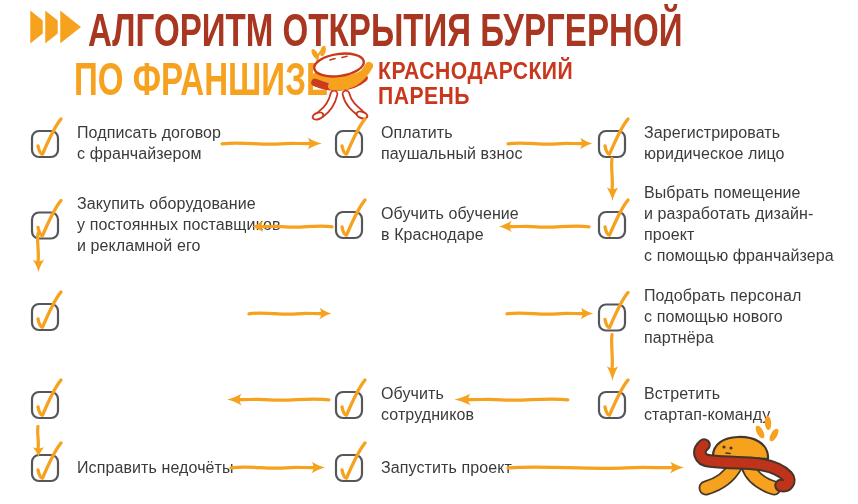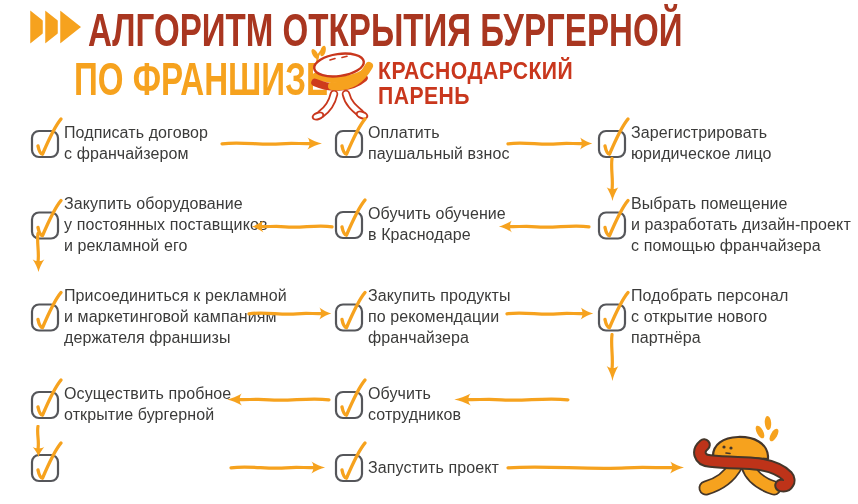--- a/index.html
+++ b/index.html
@@ -14,21 +14,21 @@
   .title{position:absolute;font-weight:bold;white-space:nowrap;
          transform:scaleX(.72);transform-origin:left top;letter-spacing:0;line-height:1;}
   .title-l1{left:88px;top:7px;font-size:46px;color:var(--title-red);}
   .title-l2{left:74px;top:56px;font-size:46px;color:var(--orange);}
   .chevrons{position:absolute;left:29px;top:8px;}
   .brand-text{position:absolute;left:378px;top:59px;font-weight:bold;font-size:23px;
               line-height:25px;color:var(--brand-red);transform:scaleX(.92);
               transform-origin:left top;letter-spacing:.5px;white-space:pre-line;}
   .logo-mascot{position:absolute;left:302px;top:44px;}
   
-  .step{position:absolute;display:flex;align-items:center;transform:translateY(-50%);}
+  .step{position:absolute;display:flex;align-items:center;gap:13px;transform:translateY(-50%);}
   .step-label{font-size:16px;line-height:21px;color:var(--text);white-space:pre-line;letter-spacing:.1px;}
   .cb{flex:0 0 auto;overflow:visible;}
   
   .arr{position:absolute;transform:translateY(-50%);}
   .arr.left{transform:translateY(-50%) scaleX(-1);}
   .arrv{position:absolute;}
   .finish-mascot{position:absolute;left:688px;top:410px;}
 </style>
 </head>
 <body>
@@ -124,58 +124,53 @@
         <use href="#cbox"></use>
       </svg>
     <div class="step-label">Закупить оборудование
 у постоянных поставщиков
 и рекламной его</div>
   </div>
   <div class="step" style="left:30px;top:316px">
     <svg class="cb" width="34" height="30" viewBox="0 0 34 30">
         <use href="#cbox"></use>
       </svg>
-    <div class="step-label">Присоединиться к рекламной
-и маркетинговой кампаниям
-держателя франшизы</div>
-  </div>
-  <div class="step" style="left:334px;top:316px">
-    <svg class="cb" width="34" height="30" viewBox="0 0 34 30">
-        <use href="#cbox"></use>
-      </svg>
-    <div class="step-label">Закупить продукты
-по рекомендации
-франчайзера</div>
   </div>
   <div class="step" style="left:597px;top:316px">
     <svg class="cb" width="34" height="30" viewBox="0 0 34 30">
         <use href="#cbox"></use>
       </svg>
     <div class="step-label">Подобрать персонал
-с открытие нового
+с помощью нового
 партнёра</div>
+  </div>
+  <div class="step" style="left:597px;top:404px">
+    <svg class="cb" width="34" height="30" viewBox="0 0 34 30">
+        <use href="#cbox"></use>
+      </svg>
+    <div class="step-label">Встретить
+стартап-команду</div>
   </div>
   <div class="step" style="left:334px;top:404px">
     <svg class="cb" width="34" height="30" viewBox="0 0 34 30">
         <use href="#cbox"></use>
       </svg>
     <div class="step-label">Обучить
 сотрудников</div>
   </div>
   <div class="step" style="left:30px;top:404px">
     <svg class="cb" width="34" height="30" viewBox="0 0 34 30">
         <use href="#cbox"></use>
       </svg>
-    <div class="step-label">Осуществить пробное
-открытие бургерной</div>
   </div>
   <div class="step" style="left:30px;top:467px">
     <svg class="cb" width="34" height="30" viewBox="0 0 34 30">
         <use href="#cbox"></use>
       </svg>
+    <div class="step-label">Исправить недочёты</div>
   </div>
   <div class="step" style="left:334px;top:467px">
     <svg class="cb" width="34" height="30" viewBox="0 0 34 30">
         <use href="#cbox"></use>
       </svg>
     <div class="step-label">Запустить проект</div>
   </div>
 
   <svg class="arr" style="left:220px;top:143px" width="104" height="16" viewBox="0 0 100 16" preserveAspectRatio="none">
       <use href="#arrowH"></use>

